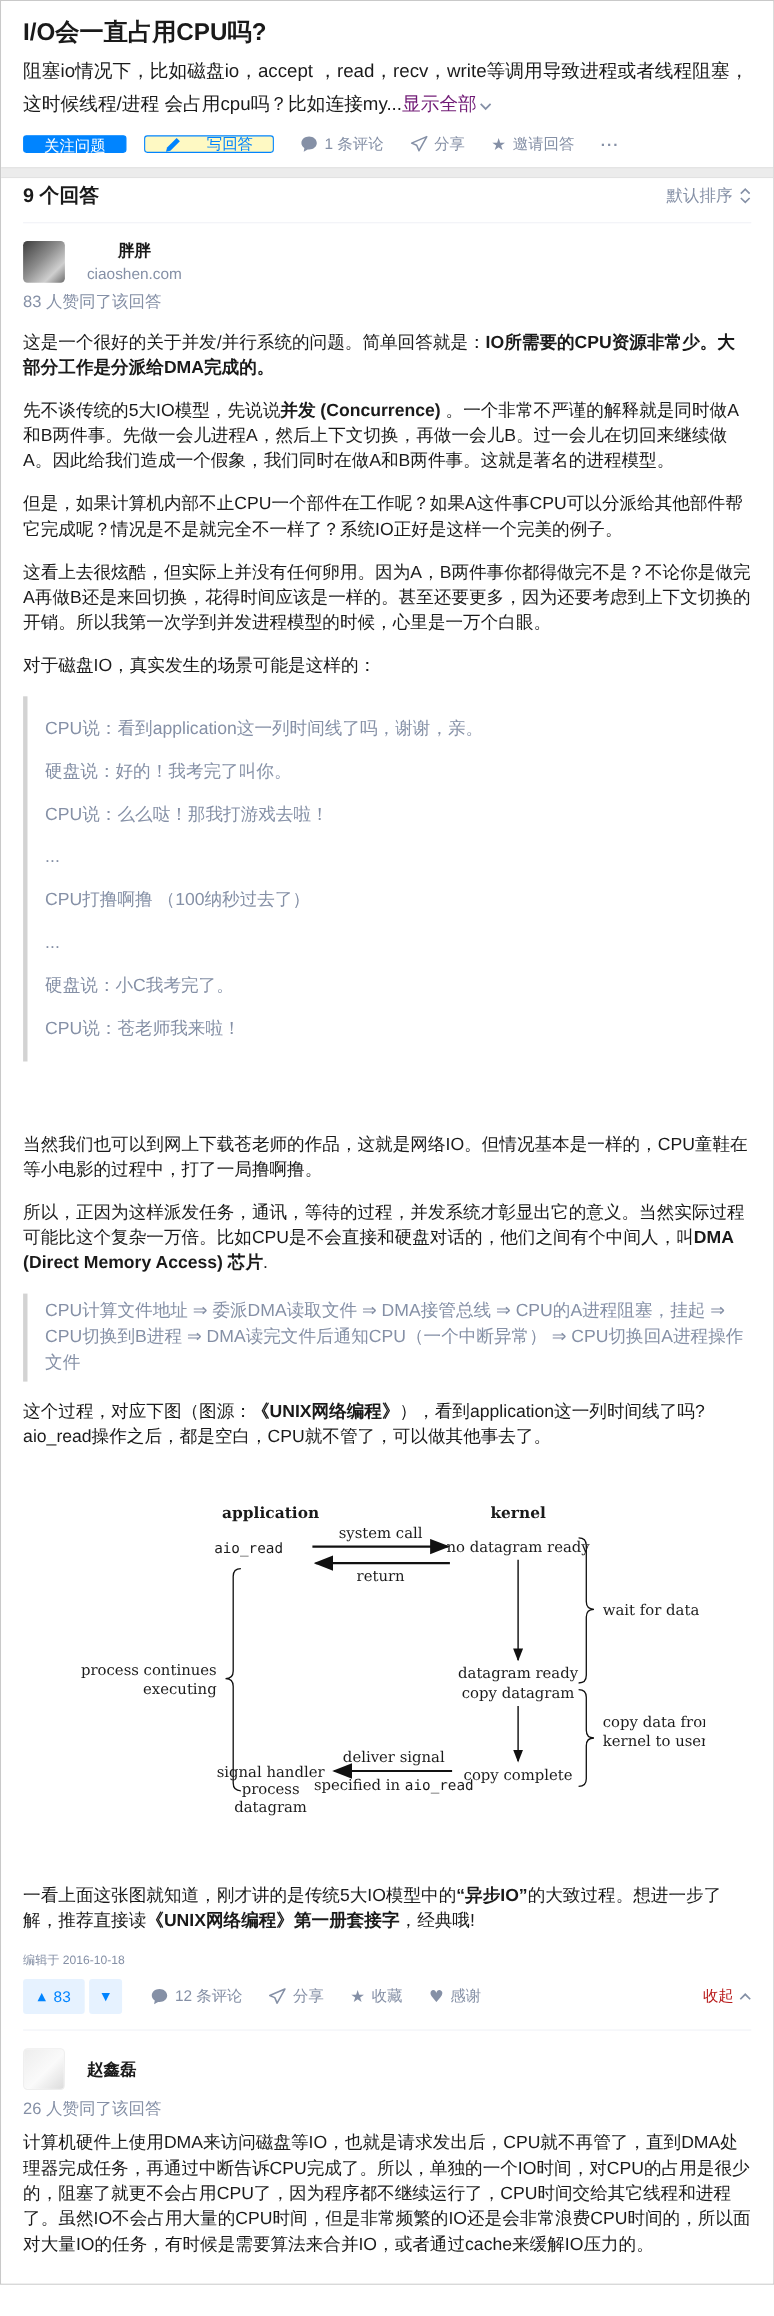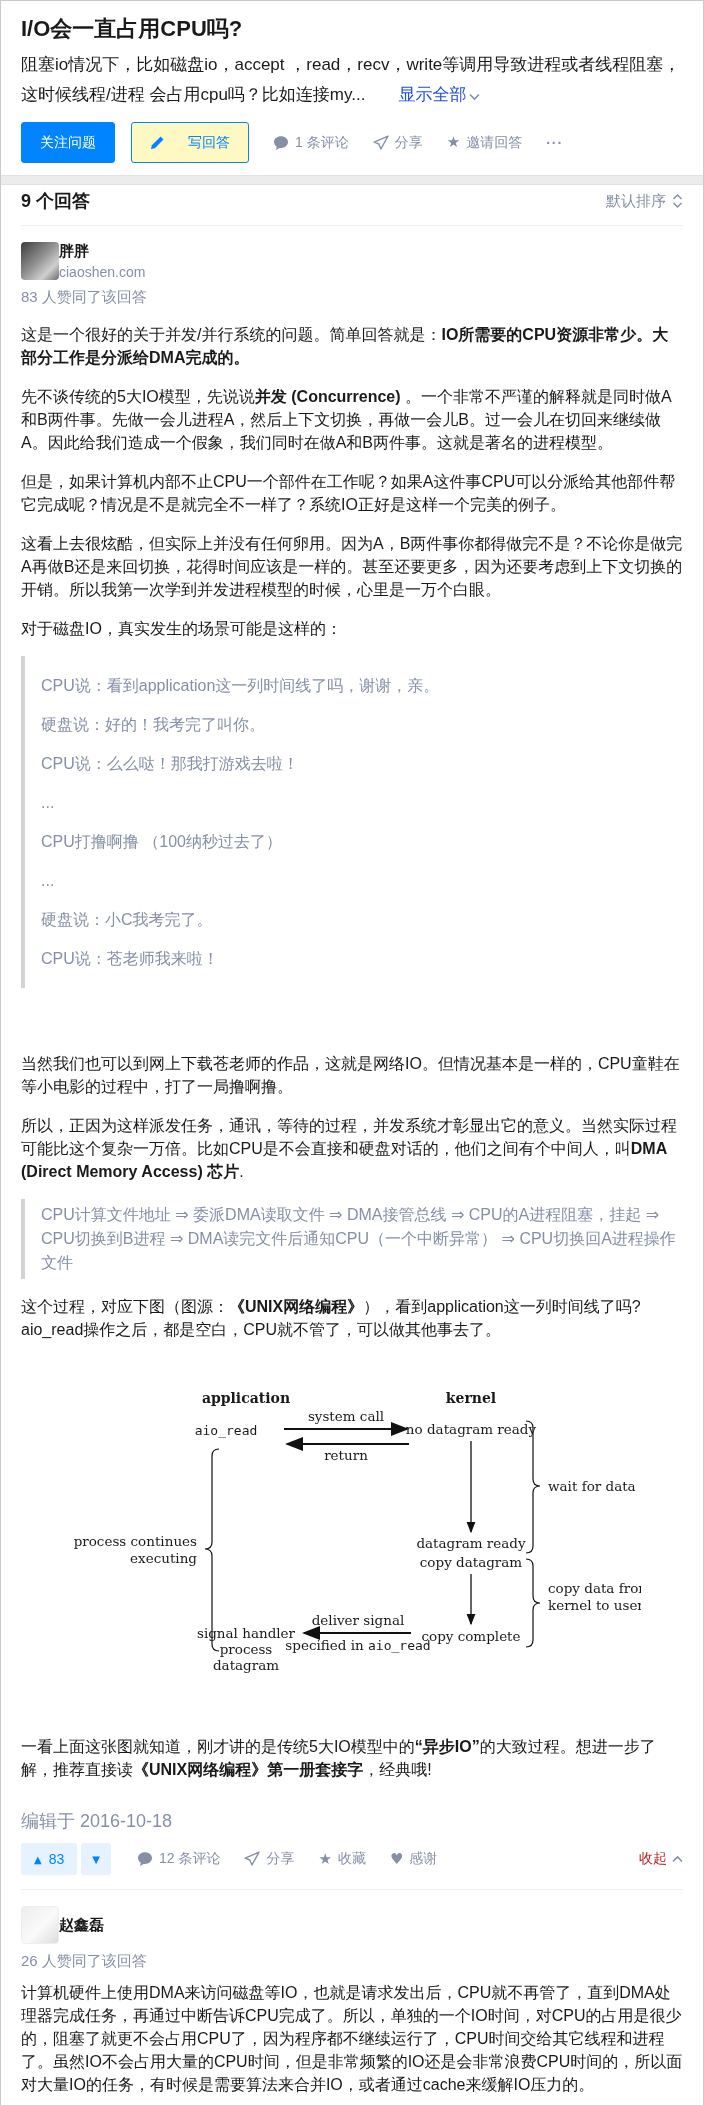--- a/index.html
+++ b/index.html
@@ -6,44 +6,44 @@
   html,body { background:#fff; }
   body {
     width: 704px;
     font-family: "Liberation Sans", "DejaVu Sans", sans-serif;
     color: #1a1a1a;
     border: 1px solid #c9c9c9;
   }
   .q-card { padding: 14px 20px 12px; background:#fff; }
   h1.q-title { font-size: 22px; font-weight: 700; line-height: 28px; margin-bottom: 7px; }
   .q-desc { font-size: 17px; line-height: 30px; color:#1a1a1a; }
-  .show-all { color:#1d4ed8; cursor:pointer; text-decoration:none;margin-left:33px; }
+  .show-all { color:#701a75; cursor:pointer; text-decoration:none; }
   .show-all svg { vertical-align: -1px; margin-left: 3px; }
   .q-actions { margin-top: 12px; display:flex; align-items:center; }
   .btn-primary { composes: btn; }
   .btn-primary, .btn-outline {
-    height: 41px; border-radius: 3px; font-size: 14px; cursor:pointer; padding: 0 18px;
+    height: 16px; border-radius: 3px; font-size: 14px; cursor:pointer; padding: 0 18px;
   }
   .btn-primary { background:#0084ff; color:#fff; border:1px solid #0084ff; }
   .btn-outline { background:#fef9c3; color:#0084ff; border:1px solid #0084ff; margin-left: 16px; display:inline-flex; align-items:center; gap:23px; }
   .meta-action { display:inline-flex; align-items:center; gap:6px; color:#8590a6; font-size:14px; text-decoration:none; cursor:pointer; margin-left: 24px; }
   .meta-action svg, .meta-action .glyph { flex: none; }
   .glyph { font-size: 15px; line-height: 1; color:#8590a6; font-family:"DejaVu Sans", sans-serif; }
   .more-dots { letter-spacing: 1px; font-weight:700; }
 
   .band { height: 10px; background:#ececec; border-top:1px solid #e2e2e2; border-bottom:1px solid #e2e2e2; }
 
   .a-card { background:#fff; padding: 0 20px; }
   .a-header { display:flex; justify-content:space-between; align-items:center; padding: 4px 0 12px; border-bottom: 1px solid #f0f2f7; }
   .a-count { font-size: 18px; font-weight: 700; }
   .sort { display:inline-flex; align-items:center; gap:6px; color:#8590a6; font-size:15px; text-decoration:none; cursor:pointer; }
 
   article.answer { padding: 16px 0 14px; }
   article.answer + article.answer { border-top: 1px solid #f0f2f7; }
-  .author-row { display:flex; align-items:center; gap: 0; }
+  .author-row { display:flex; align-items:center; gap: 20px; text-align: center; }
   .avatar { width: 38px; height: 38px; border-radius: 4px; flex:none; cursor:pointer; }
   .av1 { background: linear-gradient(135deg,#3c3c3c 0%,#8d8d8d 45%,#cfcfcf 75%,#6b6b6b 100%); }
   .av2 { background: linear-gradient(135deg,#ededed 0%,#fafafa 55%,#dcdcdc 100%); border:1px solid #eee; }
   .author-name { font-size: 15px; font-weight: 700; color:#1a1a1a; cursor:pointer; }
   .author-bio { font-size: 14px; color:#8590a6; margin-top: 3px; }
   .upvote-note { margin-top: 8px; font-size: 15px; color:#8590a6; }
 
   .content { margin-top: 0; font-size: 16px; line-height: 23px; }
   .content p { margin: 16px 0; }
   .b { font-weight: 700; }
@@ -55,21 +55,21 @@
   figure.fig { margin: 44px 0 10px; }
   figcaption { text-align: center; width: 570px; margin-left: 50px; font-family:"DejaVu Serif", serif; font-weight:700; font-size: 19px; line-height: 24px; margin-bottom: 4px; }
   .figsvg { display:block; margin-left: 50px; }
   .f  { font-family:"DejaVu Serif", serif; font-size: 13.5px; fill:#1a1a1a; }
   .fb { font-family:"DejaVu Serif", serif; font-size: 14px; font-weight:700; fill:#1a1a1a; }
   .fm { font-family:"DejaVu Sans Mono", monospace; font-size: 13px; fill:#1a1a1a; }
   .fline { stroke:#111; fill:none; }
   .brace { stroke:#111; stroke-width:1.2; fill:none; }
   .content p.after-fig { margin: 10px 0; }
 
-  .timestamp { margin-top: 28px; font-size: 18px; color:#8590a6; }
+  .timestamp { margin-top: 16px; font-size: 11px; color:#8590a6; }
   .action-bar { margin-top: 10px; display:flex; align-items:center; }
   .vote { border:none; background:#e6f2ff; color:#0084ff; height: 32px; border-radius: 3px; font-size: 14px; cursor:pointer; display:inline-flex; align-items:center; gap:7px; padding: 0 13px; }
   .vote .tri { font-size: 10px; font-family:"DejaVu Sans", sans-serif; }
   .vote.down { margin-left: 4px; padding: 0 11px; }
   .action-bar .meta-action:first-of-type { margin-left: 26px; }
   .collapse { margin-left:auto; display:inline-flex; align-items:center; gap:5px; color:#b91c1c; font-size:14px; cursor:pointer; text-decoration:none; }
 </style>
 </head>
 <body>
 

